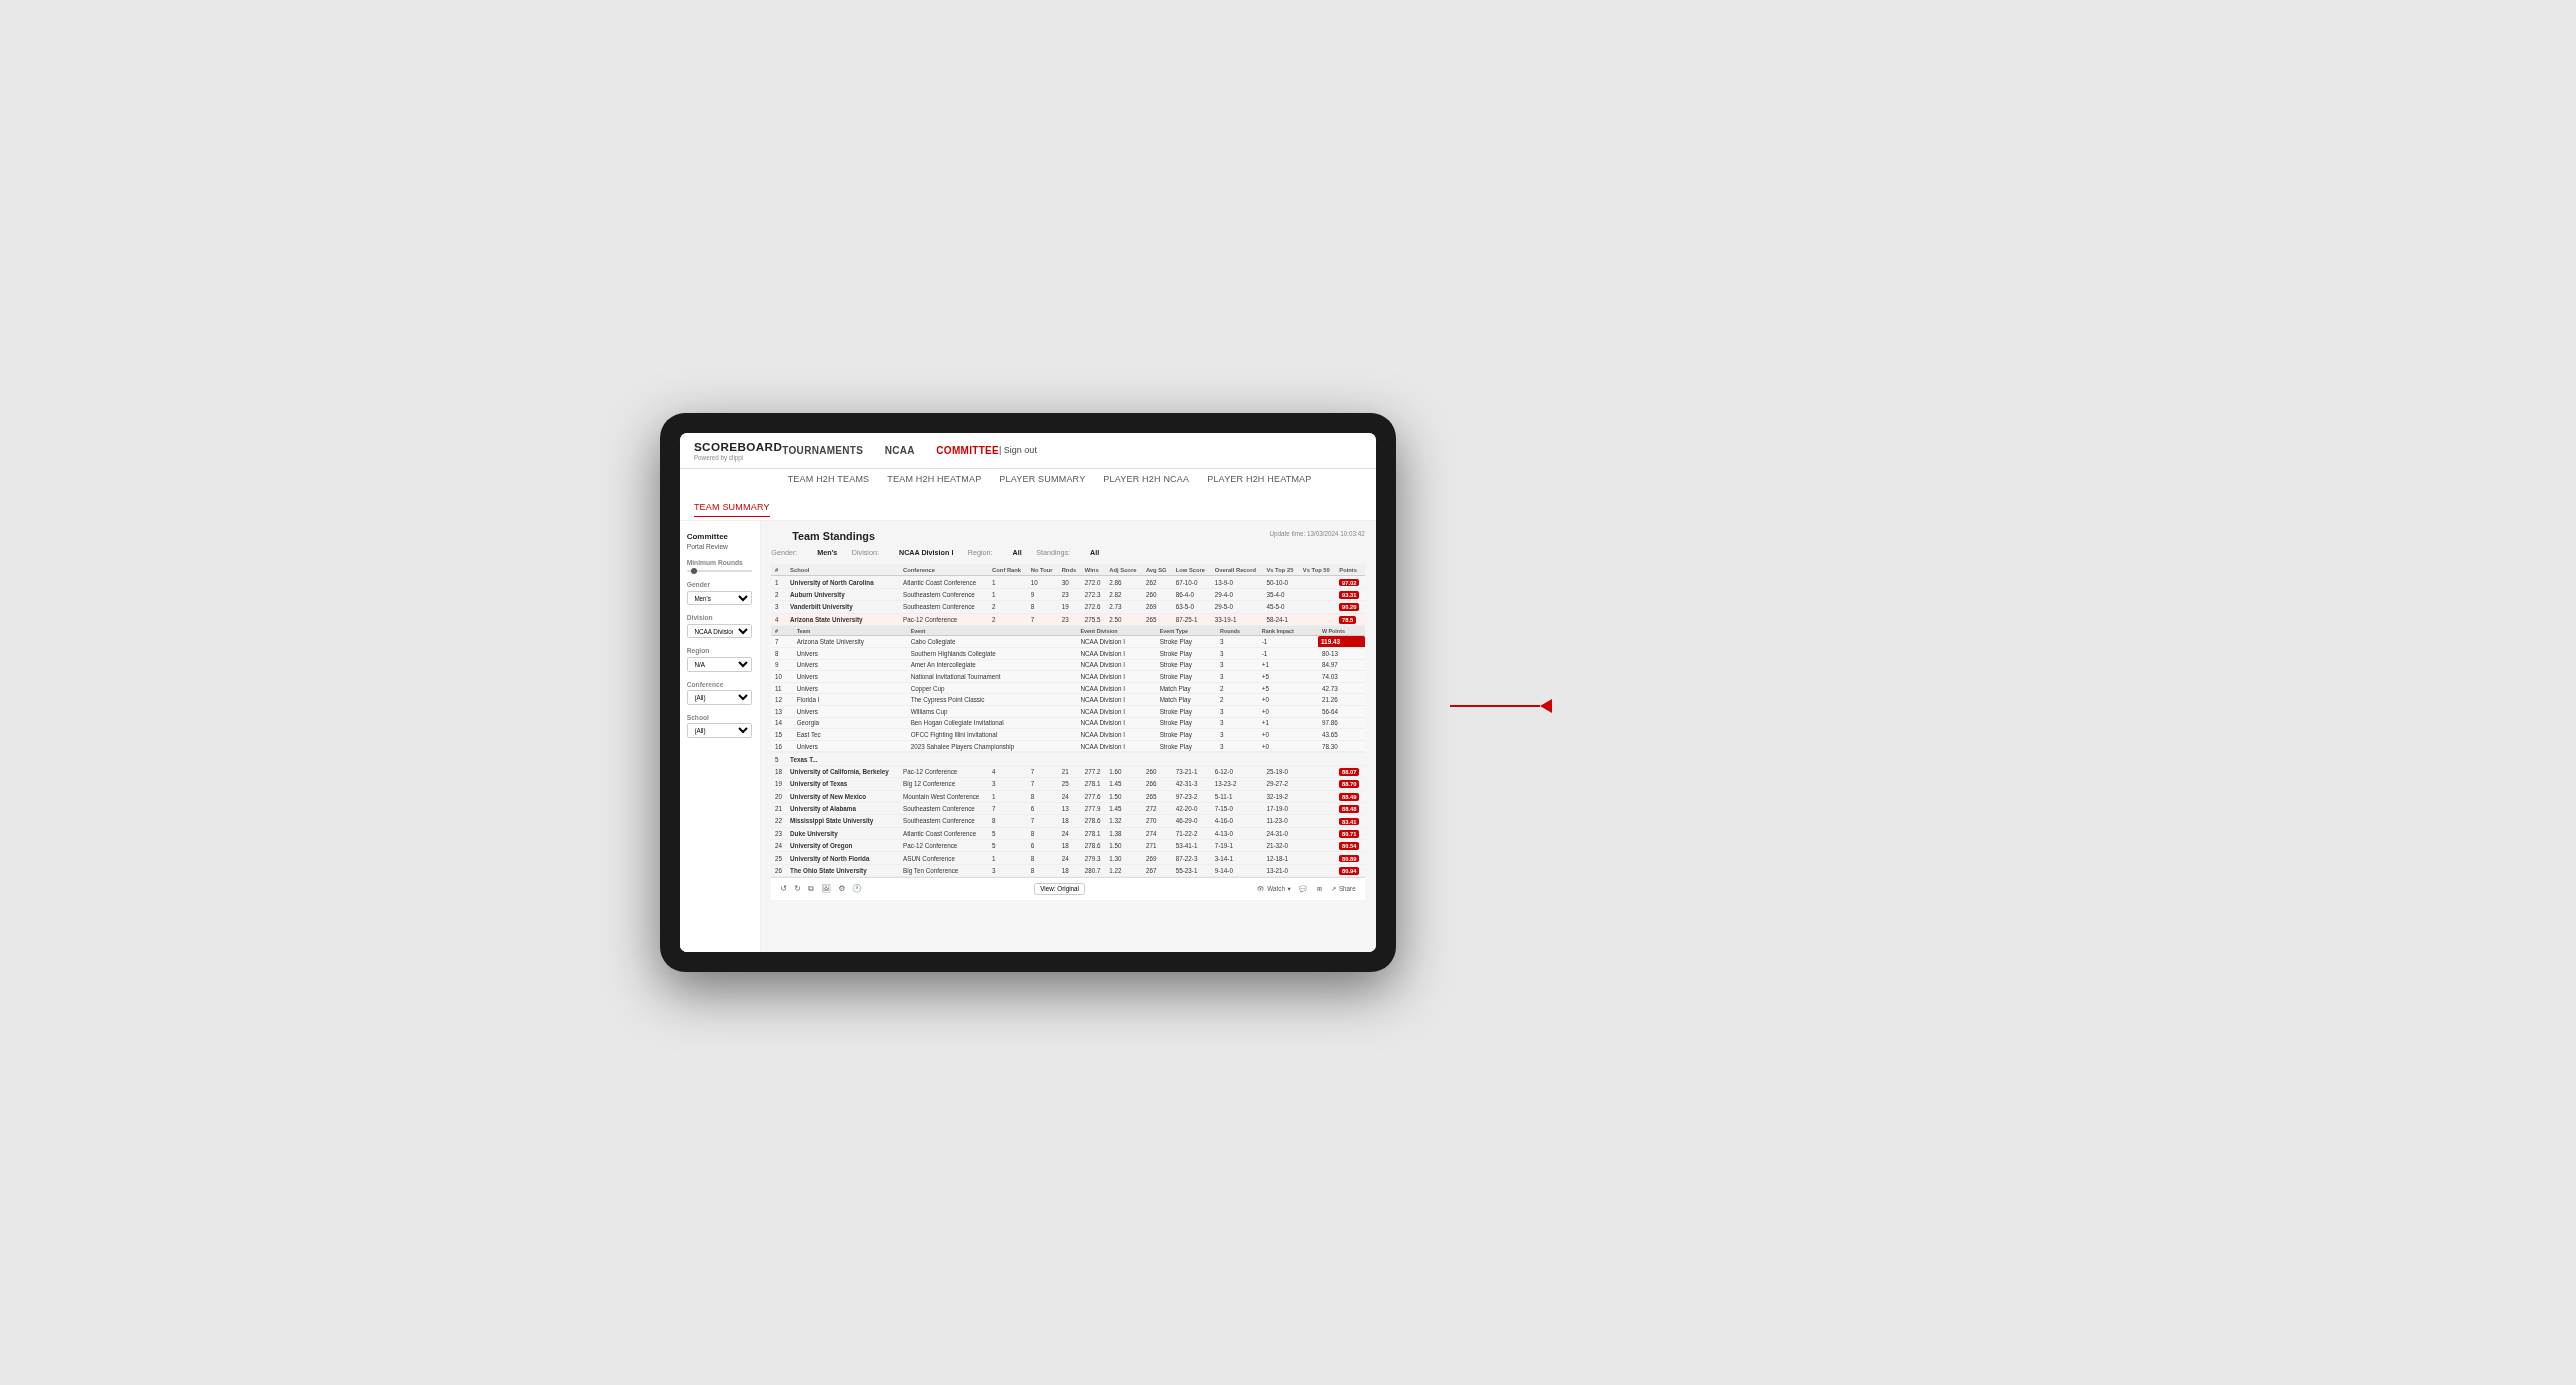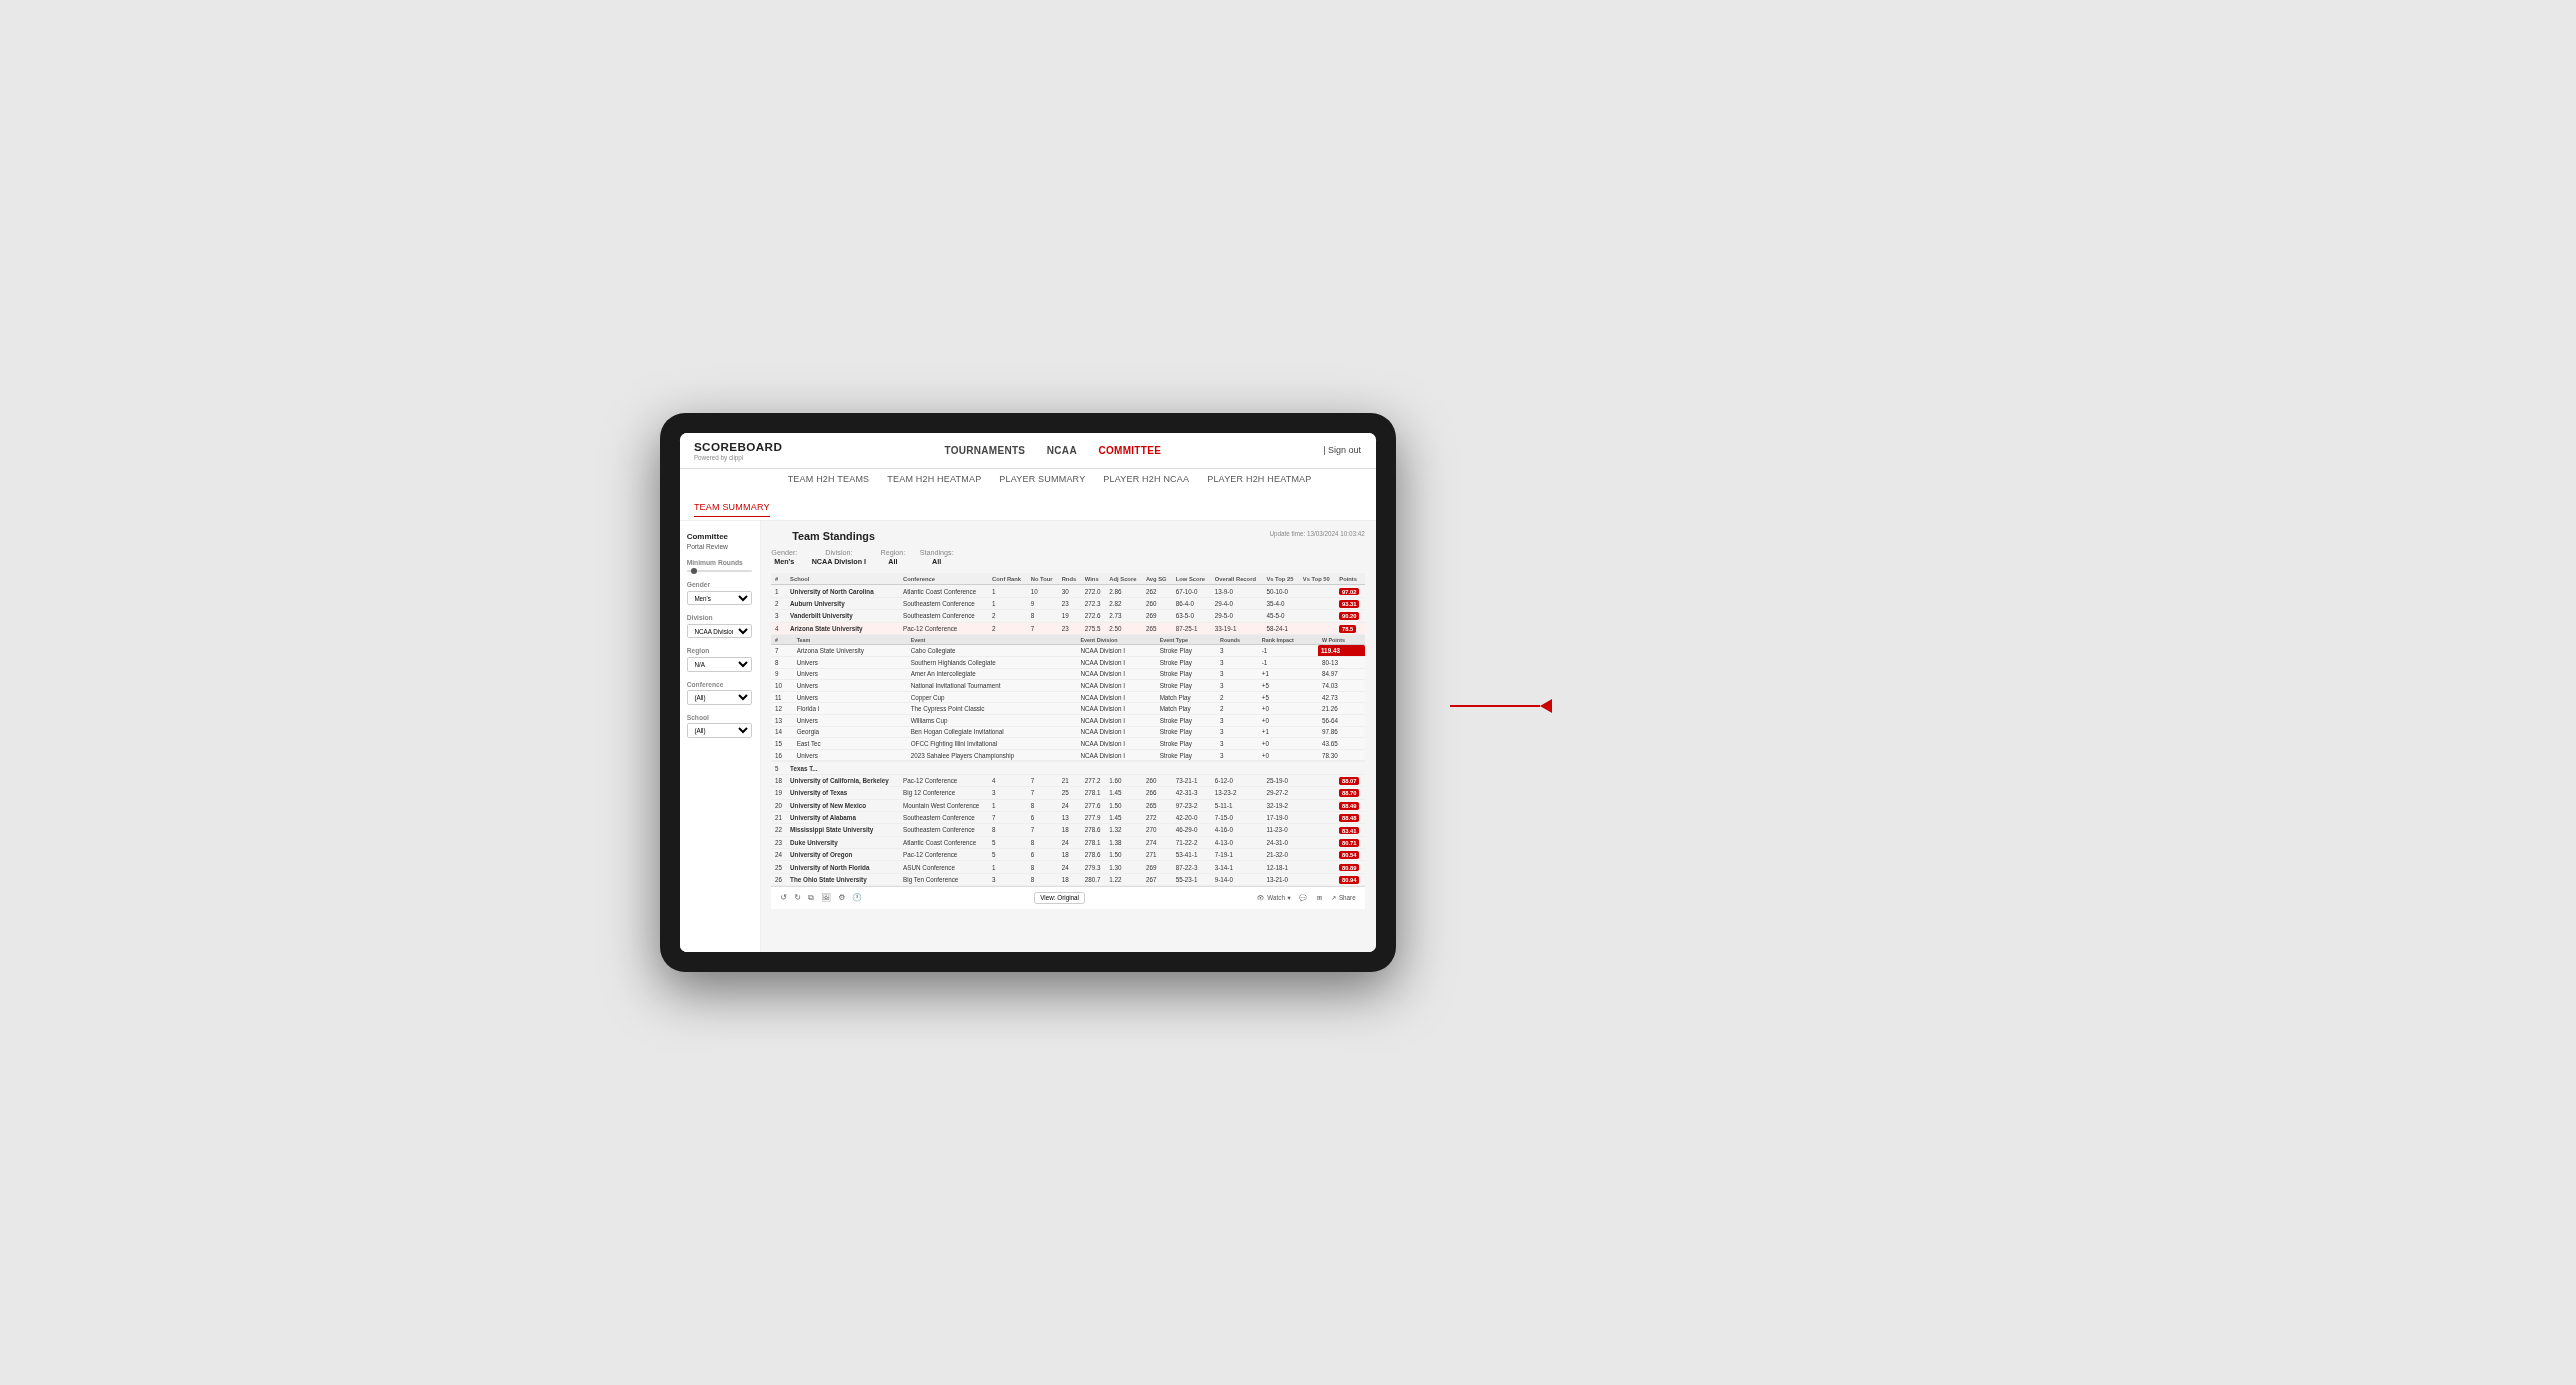--- a/index.html
+++ b/index.html
@@ -35,21 +35,21 @@
       background: #fff;
       border-radius: 7.2px;
       overflow: hidden;
       width: 100%;
     }
 
     
     .app-header {
       display: flex;
       align-items: center;
-      justify-content: space-between;
+      justify-content: flex-start;
       padding: 7.2px 14.4px;
       background: #fff;
       border-bottom: 0.9px solid #ddd;
     }
 
     .logo-area {
       display: flex;
       align-items: center;
       gap: 3.6px;
     }
@@ -216,22 +216,21 @@
       display: flex;
       gap: 14.4px;
       margin-bottom: 7.2px;
       font-size: 7.2px;
       color: #444;
     }
 
     .filter-item {
       display: flex;
       align-items: center;
-      gap: 0;
-      flex-direction: column;
+      gap: 20px;
     }
 
     .filter-label {
       color: #888;
     }
 
     .filter-value {
       font-weight: 700;
       color: #222;
     }

